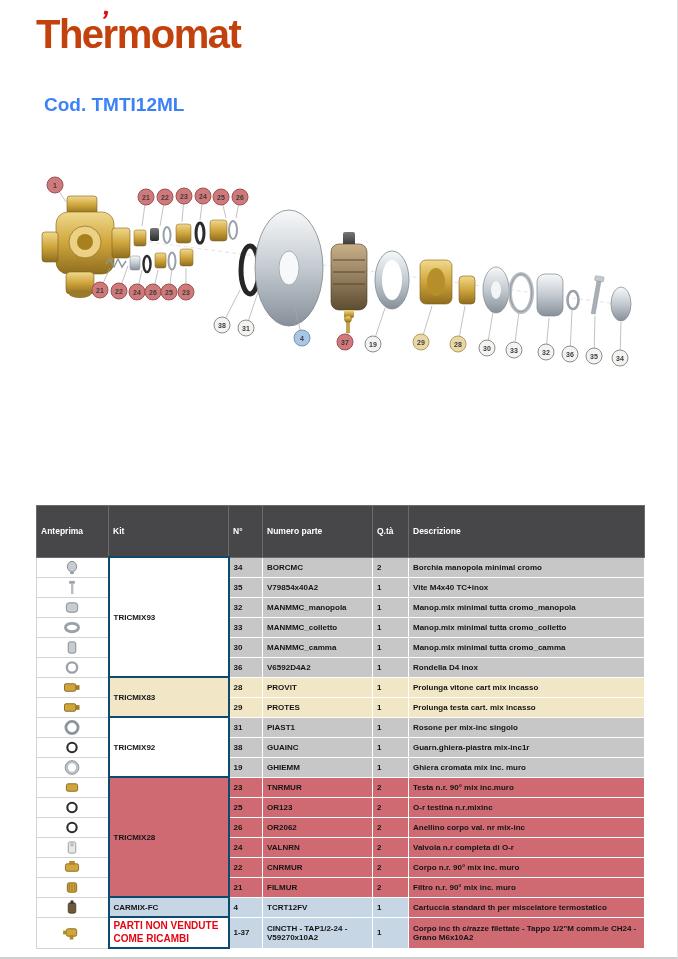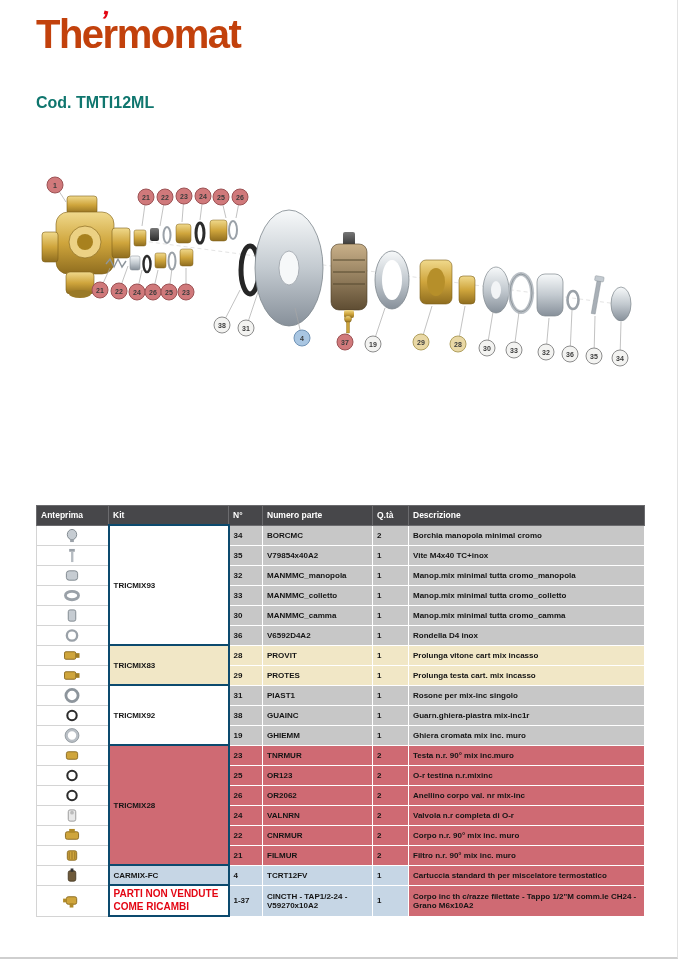--- a/index.html
+++ b/index.html
@@ -7,37 +7,37 @@
   body{font-family:"Liberation Sans",sans-serif}
   .page{position:relative;width:678px;height:959px;background:#fff;overflow:hidden;
         border-right:1px solid #e3e3e3;border-bottom:2px solid #cfcfcf}
 
   
   .header{position:absolute;left:36px;top:14px}
   .logo{position:relative;display:inline-block}
   .brand{font-size:40px;font-weight:700;color:#c2410c;letter-spacing:-1.5px;line-height:1}
   .brand-accent{position:absolute;left:64px;top:-9px;color:#e30613;font-size:28px;font-weight:700;transform:rotate(14deg)}
   .subtitle{font-size:17px;color:#7d8083;letter-spacing:1.5px;margin-top:3px}
-  .code{position:absolute;left:36px;top:94px;font-size:16px;font-weight:700;color:#0f766e}
+  .code{position:absolute;left:44px;top:94px;font-size:19px;font-weight:700;color:#3b82f6}
 
   
   .diagram{position:absolute;left:0;top:140px;width:678px;height:290px}
   .leader{stroke:#a8a8a8;stroke-width:.7}
   .balloon{stroke-width:1}
   .balloon.red{fill:#d0797b;stroke:#9c5254}
   .balloon.white{fill:#f3f3f1;stroke:#8d8d8d}
   .balloon.blue{fill:#a9c6e2;stroke:#7093b6}
   .balloon.cream{fill:#e9d8a5;stroke:#b1a05f}
   .balloon-label{font-family:"Liberation Sans",sans-serif;font-size:7px;font-weight:700;fill:#3c3c3c;text-anchor:middle}
 
   
   .parts-table{position:absolute;left:36px;top:505px;width:609px;border-collapse:collapse;
                table-layout:fixed;border:1px solid #8f8f8f}
   .parts-table th{background:#47474a;color:#fff;font-size:8.5px;font-weight:700;text-align:left;
-                  padding:4px 4px;border:1px solid #6b6b6e}
+                  padding:20px 4px;border:1px solid #6b6b6e}
   .parts-table td{height:18px;font-size:8px;font-weight:700;color:#141414;padding:2px 4px;vertical-align:middle}
   .cell-preview{border:1px solid #d4d4d4;text-align:center;background:#fff}
   .pi svg{width:22px;height:15px;display:inline-block;vertical-align:middle}
   .cell-kit{border:2px solid #0c4a6e;font-size:10.5px;vertical-align:top;padding-top:3px;background:#fff}
   .cell-data{border:1px solid #fff}
   tr.sec-gray  .cell-data{background:#c7c7c7}
   tr.sec-cream .cell-data{background:#f1e7c6}
   tr.sec-cream .cell-kit{background:#f1e7c6}
   tr.sec-red   .cell-data{background:#cf6a73}
   tr.sec-red   .cell-kit{background:#cf6a73}

